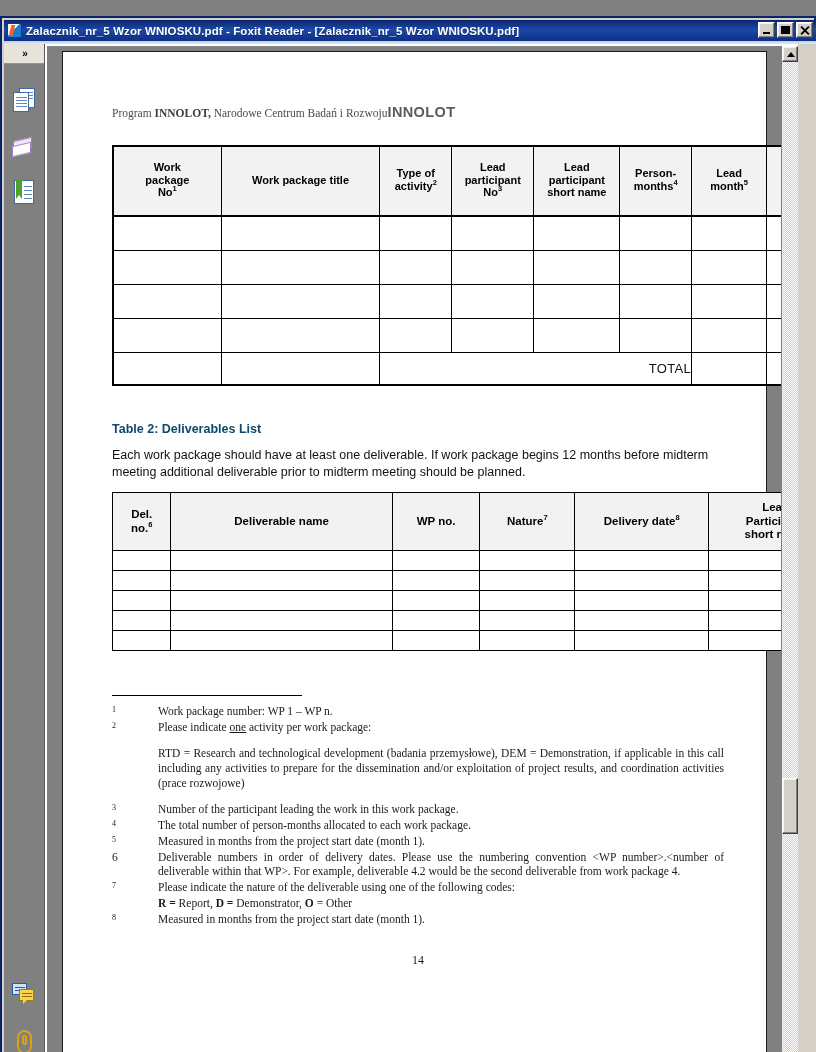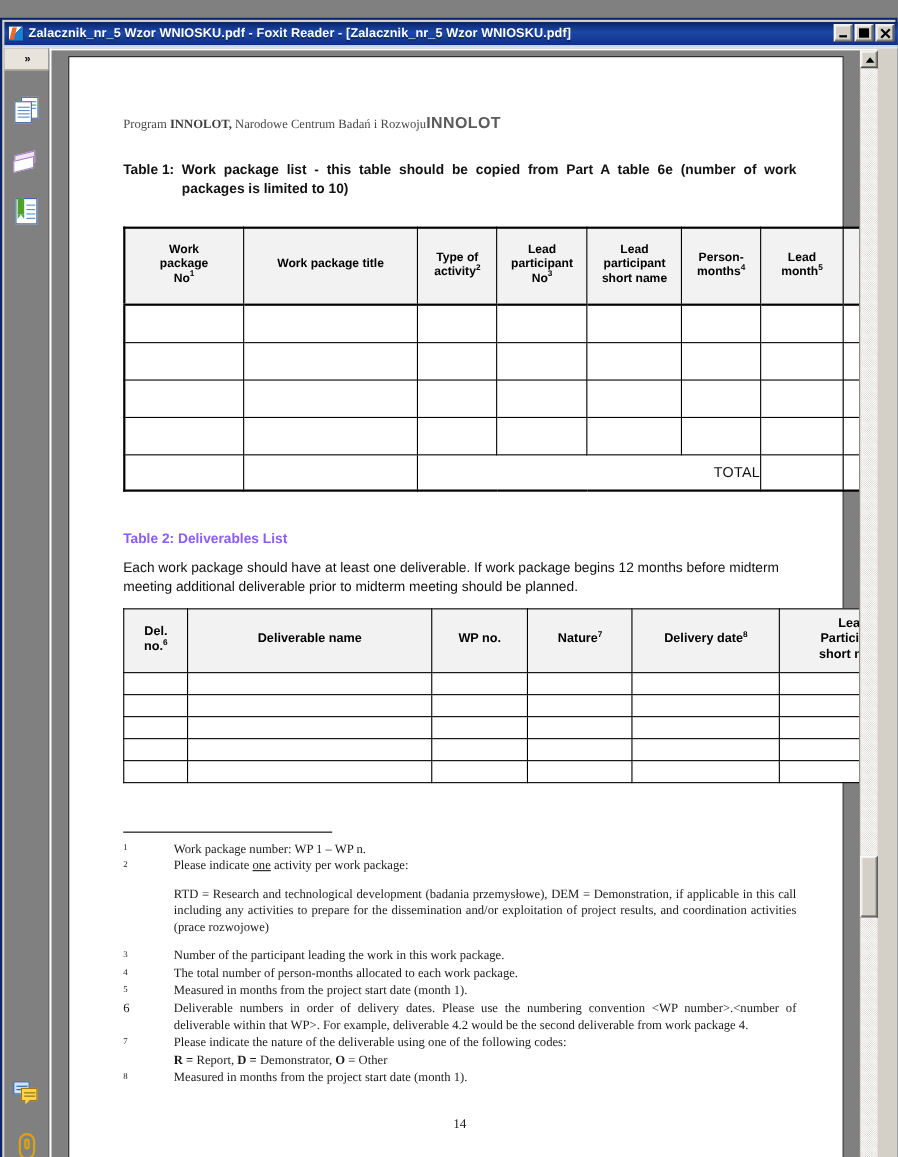--- a/index.html
+++ b/index.html
@@ -149,21 +149,21 @@
   }
   table.doc.t1 tbody td{height:33px;background:#fff;}
   table.doc.t1 tr.total td{height:31px;}
   td.gray{background:#9e9e9e;}
   td.lightgray{background:#e0e0e0;text-align:right;padding-right:9px;
     font-size:13px;color:#111;letter-spacing:.3px;}
   td.totalbox{background:#ffffff;}
   sup{font-size:7.5px;vertical-align:super;line-height:0;}
   .big7{display:block;font-size:14px;font-weight:normal;margin-top:1px;}
 
-  .t2-caption{margin-top:36px;font-size:12.5px;font-weight:bold;color:#8b5cf6;}
+  .t2-caption{margin-top:36px;font-size:12.5px;font-weight:bold;color:#0c4a6e;}
   .t2-intro{margin-top:11px;font-size:12.5px;color:#111;line-height:1.36;}
 
   table.doc.t2{margin-top:11px;}
   table.doc.t2 thead th{
     background:#f2f2f2;font-size:11.5px;font-weight:bold;line-height:1.2;
     text-align:center;vertical-align:middle;padding:6px 3px;height:45px;color:#000;
   }
   table.doc.t2 tbody td{height:19px;background:#fff;}
 
   
@@ -298,24 +298,20 @@
       <div id="viewport">
 
         <div id="page">
           <div id="pagecontent">
 
             <div class="runhead">
               <div class="lft"><span>Program </span><b>INNOLOT,</b><span> Narodowe Centrum Badań i Rozwoju</span></div>
               <div class="rgt">INNOLOT</div>
             </div>
 
-            <div class="tbl-caption cap1">
-              <span class="lbl">Table 1:</span>
-              <span class="body">Work package list - this table should be copied from Part A table 6e (number of work packages is limited to 10)</span>
-            </div>
 
             <table class="doc t1" style="margin-top:25px">
               <colgroup>
                 <col style="width:92px">
                   <col style="width:135px">
                   <col style="width:61px">
                   <col style="width:70px">
                 <col style="width:73px">
                   <col style="width:61px">
                   <col style="width:64px">

